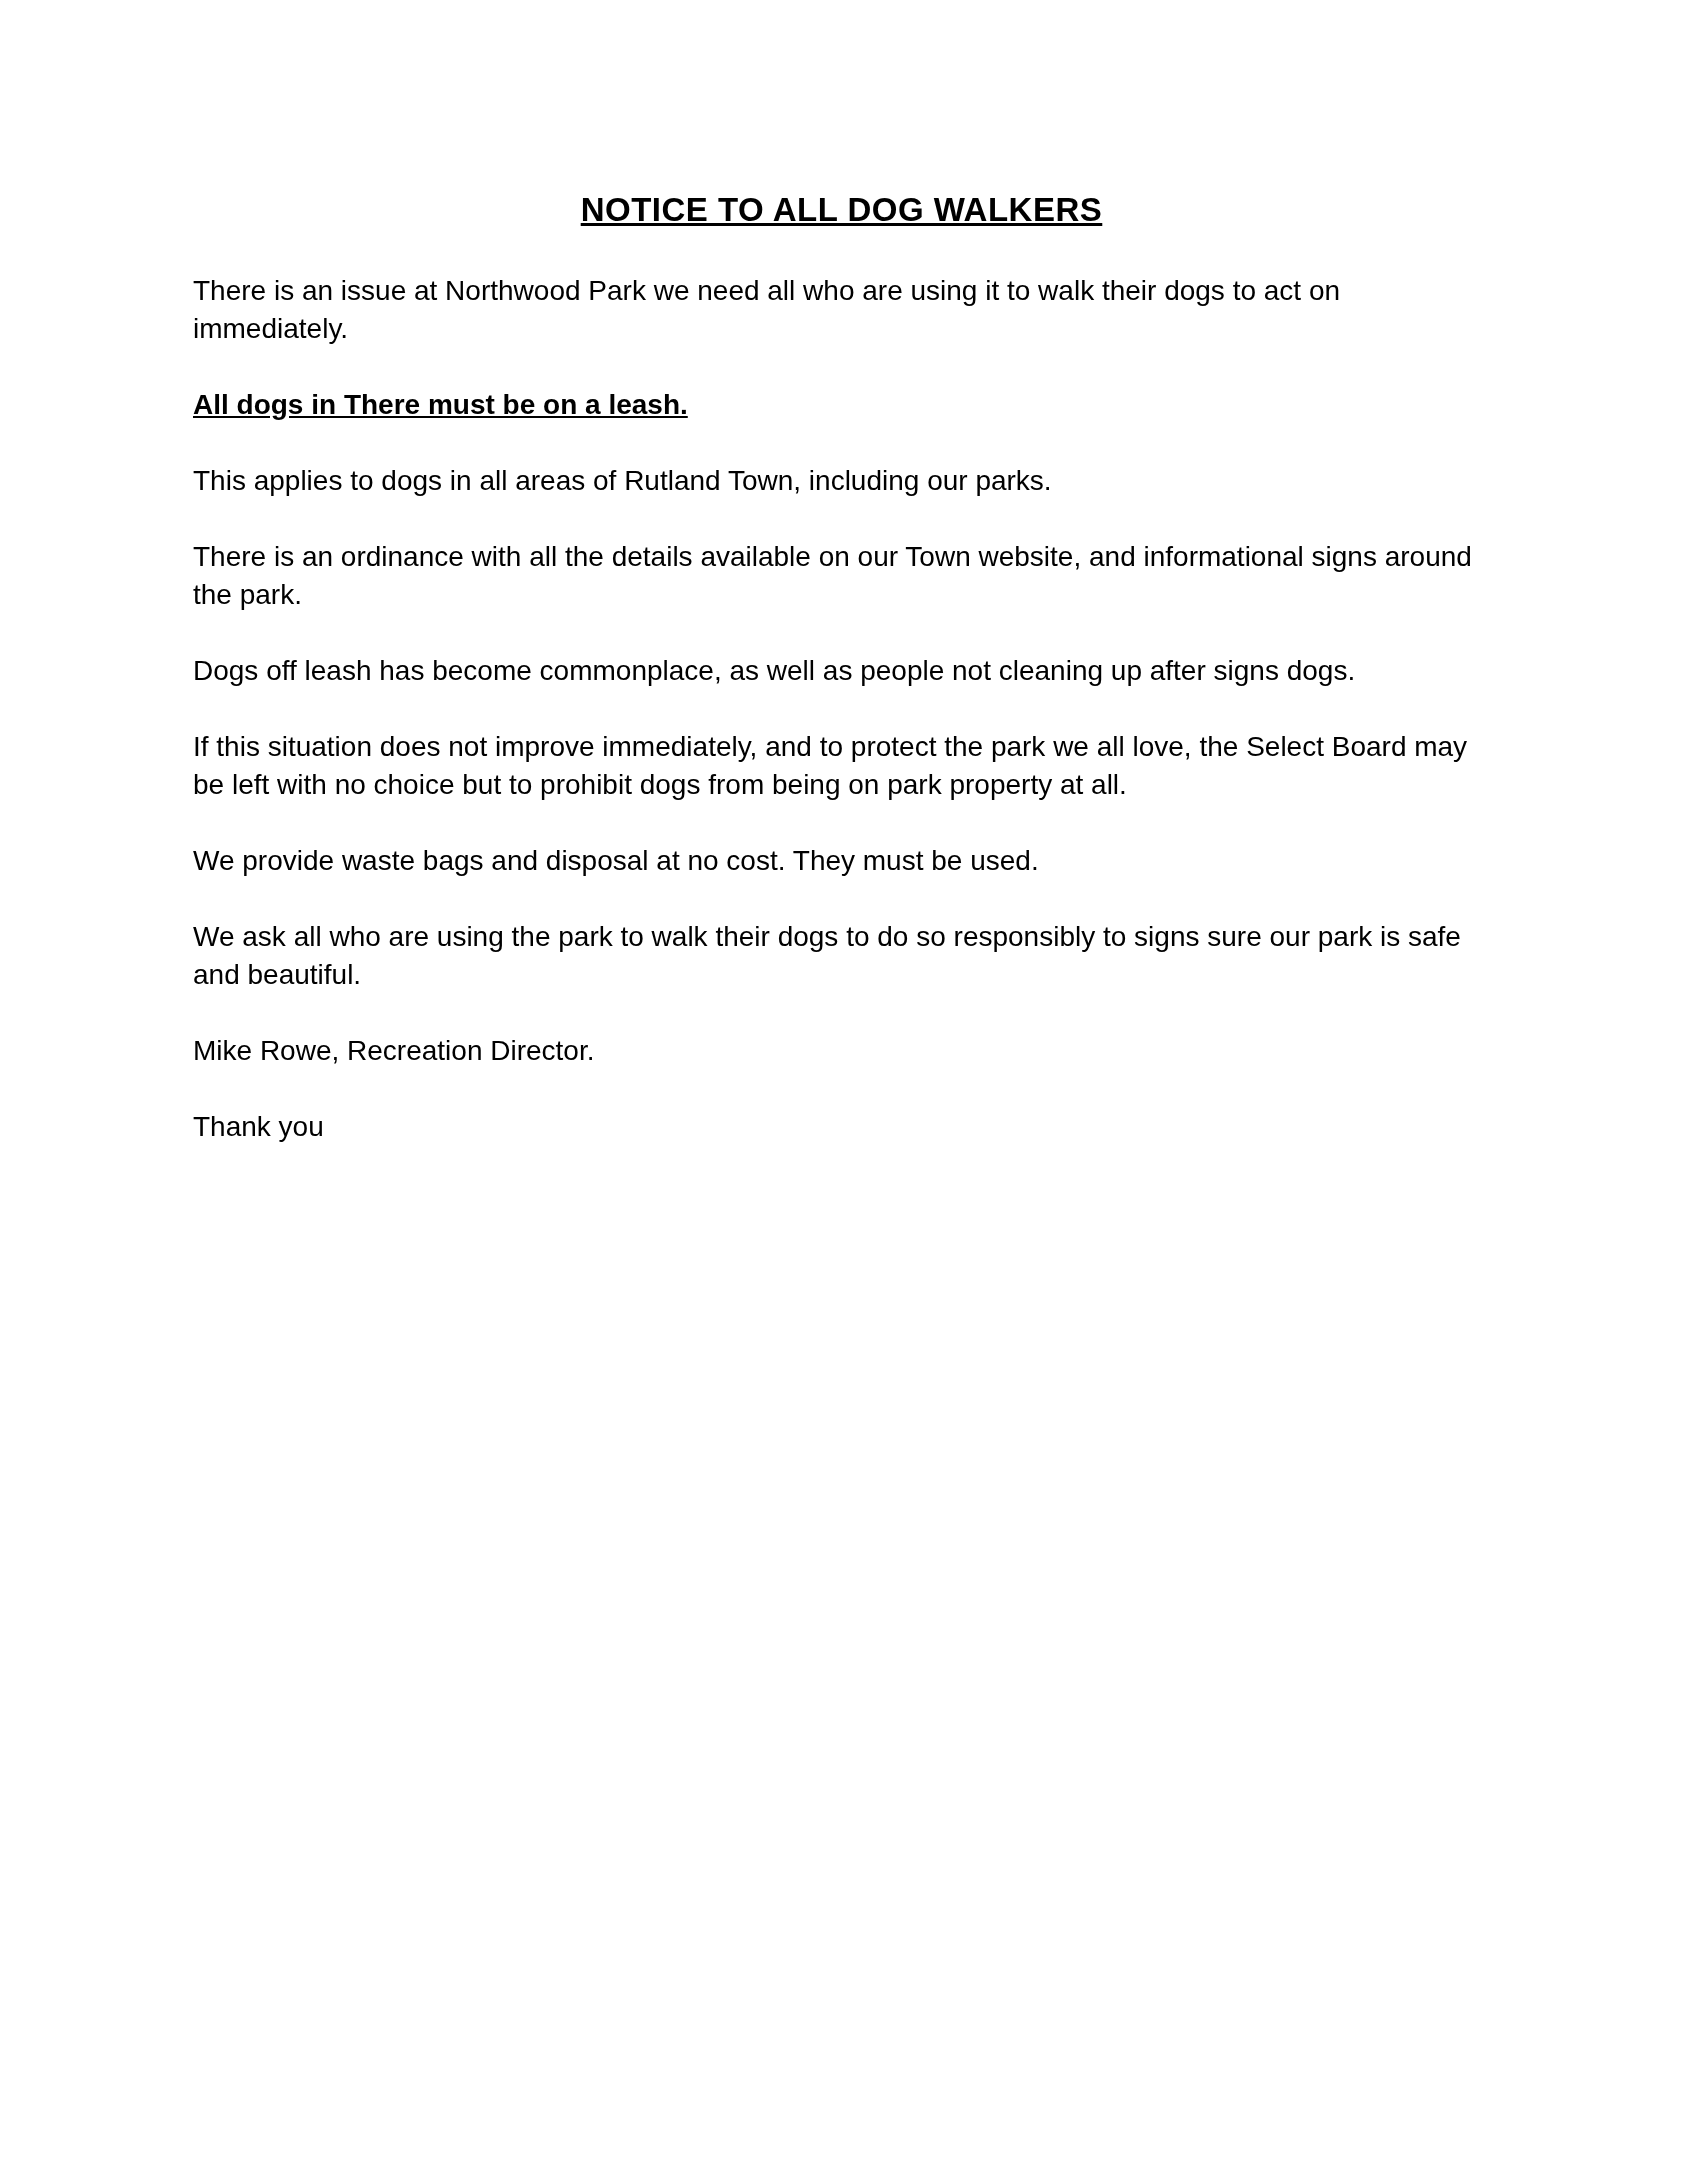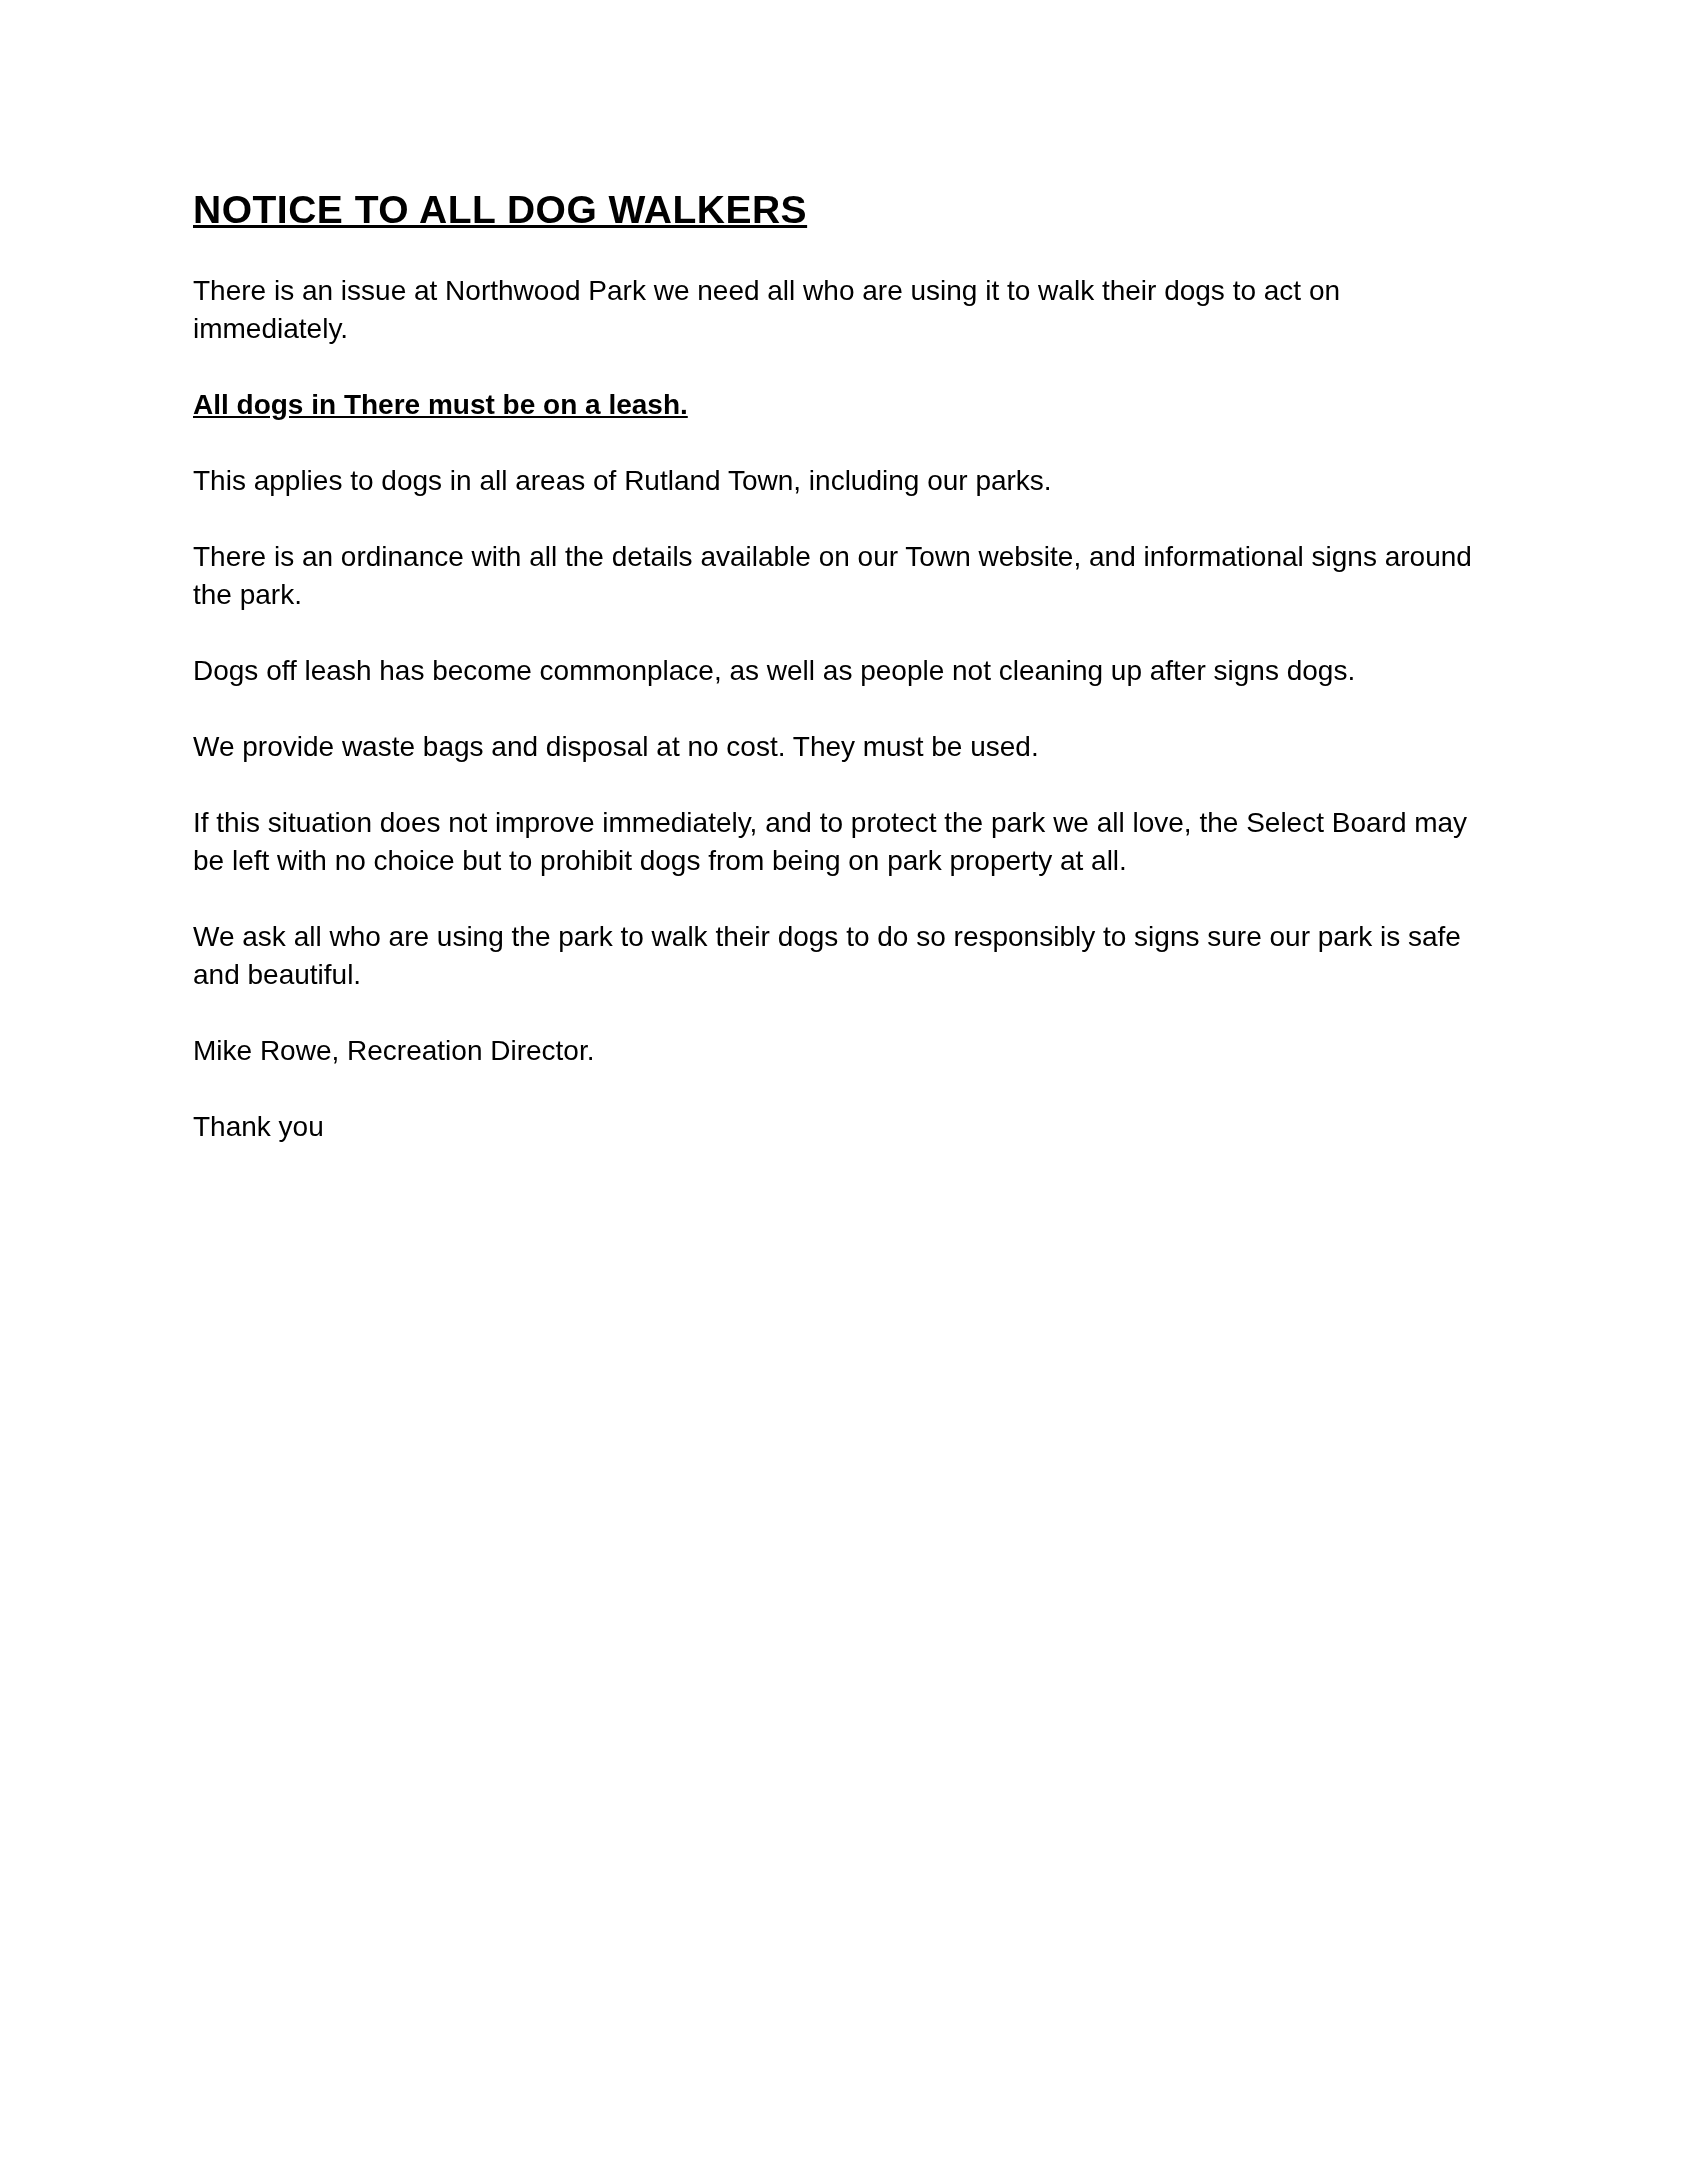--- a/index.html
+++ b/index.html
@@ -14,21 +14,22 @@
     background: #ffffff;
     font-family: "Liberation Sans", sans-serif;
     color: #000000;
     overflow: hidden;
   }
   .doc {
     padding: 190px 193px 0 193px;
   }
   .doc-title {
     margin: 0 0 42px 0;
-    font-size: 39px;
+    text-align: center;
+    font-size: 33px;
     font-weight: bold;
     text-decoration: underline;
     line-height: 40px;
     letter-spacing: 0.5px;
   }
   .para {
     margin: 16px 0 38px 0;
     font-size: 28px;
     line-height: 38px;
     white-space: pre-line;
@@ -52,24 +53,24 @@
 
     <p class="para emphasis">All dogs in There must be on a leash.</p>
 
     <p class="para">This applies to dogs in all areas of Rutland Town, including our parks.</p>
 
     <p class="para">There is an ordinance with all the details available on our Town website, and informational signs around
 the park.</p>
 
     <p class="para">Dogs off leash has become commonplace, as well as people not cleaning up after signs dogs.</p>
 
-    <p class="para">We provide waste bags and disposal at no cost. They must be used.</p>
-
     <p class="para">If this situation does not improve immediately, and to protect the park we all love, the Select Board may
 be left with no choice but to prohibit dogs from being on park property at all.</p>
+
+    <p class="para">We provide waste bags and disposal at no cost. They must be used.</p>
 
     <p class="para">We ask all who are using the park to walk their dogs to do so responsibly to signs sure our park is safe
 and beautiful.</p>
 
 
     <p class="para">Mike Rowe, Recreation Director.</p>
 
     <p class="para">Thank you</p>
 
   </div>

